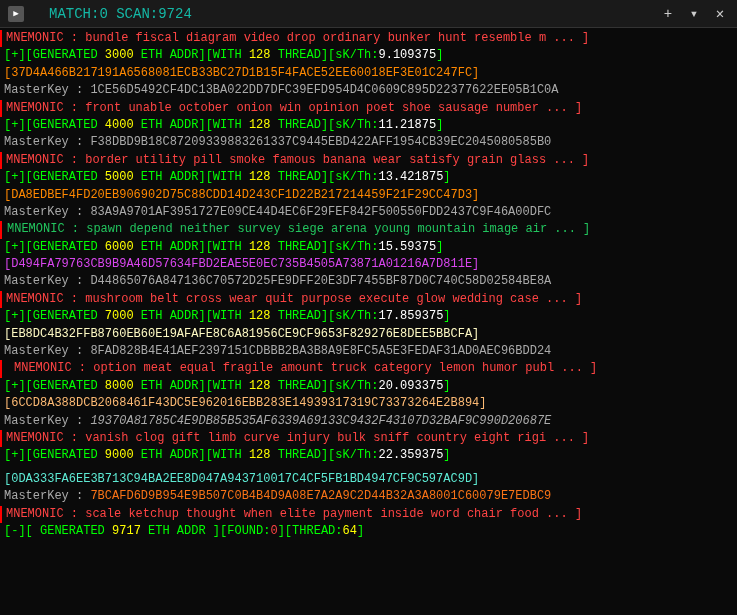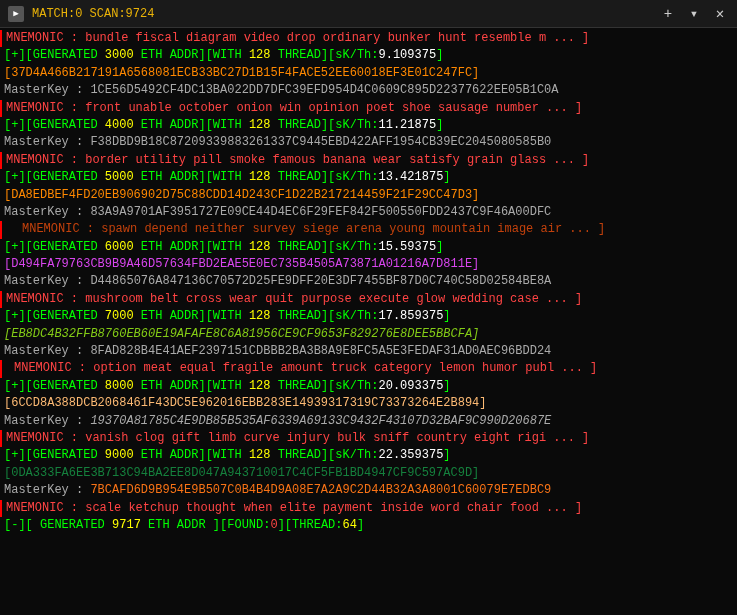--- a/index.html
+++ b/index.html
@@ -29,23 +29,24 @@
       height: 16px;
       background: #555;
       border-radius: 2px;
       display: flex;
       align-items: center;
       justify-content: center;
       color: #fff;
       font-size: 9px;
     }
     .title-bar-text {
-      color: #eab308;
-      font-size: 12px;
+      color: #14b8a6;
+      font-size: 14px;
       flex: 1;
+      margin-left: 17px;
     }
     .title-bar-btn {
       width: 18px;
       height: 18px;
       display: flex;
       align-items: center;
       justify-content: center;
       color: #ccc;
       font-size: 14px;
       cursor: pointer;
@@ -79,31 +80,31 @@
     <div class="line"><span style="color: rgb(0, 255, 0);">[+][GENERATED </span><span style="color: rgb(255, 255, 0);">3000 </span><span style="color: rgb(0, 255, 0);">ETH ADDR][WITH </span><span style="color: rgb(255, 255, 0);">128 </span><span style="color: rgb(0, 255, 0);">THREAD][sK/Th:</span><span style="color: rgb(255, 255, 255);">9.109375</span><span style="color: rgb(0, 255, 0);">]</span></div>
     <div class="line" style="color: rgb(255, 136, 0);">[37D4A466B217191A6568081ECB33BC27D1B15F4FACE52EE60018EF3E01C247FC]</div>
     <div class="line"><span style="color: rgb(170, 170, 170);">MasterKey : </span><span style="color: rgb(170, 170, 170);">1CE56D5492CF4DC13BA022DD7DFC39EFD954D4C0609C895D22377622EE05B1C0A</span></div>
     <div class="line" style="color: rgb(255, 68, 68); border-left: 2px solid rgb(255, 0, 0); padding-left: 4px;">MNEMONIC : front unable october onion win opinion poet shoe sausage number ... ]</div>
     <div class="line"><span style="color: rgb(0, 255, 0);">[+][GENERATED </span><span style="color: rgb(255, 255, 0);">4000 </span><span style="color: rgb(0, 255, 0);">ETH ADDR][WITH </span><span style="color: rgb(255, 255, 0);">128 </span><span style="color: rgb(0, 255, 0);">THREAD][sK/Th:</span><span style="color: rgb(255, 255, 255);">11.21875</span><span style="color: rgb(0, 255, 0);">]</span></div>
     <div class="line"><span style="color: rgb(170, 170, 170);">MasterKey : </span><span style="color: rgb(170, 170, 170);">F38DBD9B18C87209339883261337C9445EBD422AFF1954CB39EC2045080585B0</span></div>
     <div class="line" style="color: rgb(255, 68, 68); border-left: 2px solid rgb(255, 0, 0); padding-left: 4px;">MNEMONIC : border utility pill smoke famous banana wear satisfy grain glass ... ]</div>
     <div class="line"><span style="color: rgb(0, 255, 0);">[+][GENERATED </span><span style="color: rgb(255, 255, 0);">5000 </span><span style="color: rgb(0, 255, 0);">ETH ADDR][WITH </span><span style="color: rgb(255, 255, 0);">128 </span><span style="color: rgb(0, 255, 0);">THREAD][sK/Th:</span><span style="color: rgb(255, 255, 255);">13.421875</span><span style="color: rgb(0, 255, 0);">]</span></div>
     <div class="line" style="color: rgb(255, 136, 0);">[DA8EDBEF4FD20EB906902D75C88CDD14D243CF1D22B217214459F21F29CC47D3]</div>
     <div class="line"><span style="color: rgb(170, 170, 170);">MasterKey : </span><span style="color: rgb(170, 170, 170);">83A9A9701AF3951727E09CE44D4EC6F29FEF842F500550FDD2437C9F46A00DFC</span></div>
-    <div class="line" style="color: #c2410c; border-left: 2px solid rgb(255, 0, 0); padding-left: 20px;">MNEMONIC : spawn depend neither survey siege arena young mountain image air ... ]</div>
+    <div class="line" style="color: #22c55e; border-left: 2px solid rgb(255, 0, 0); padding-left: 5px;">MNEMONIC : spawn depend neither survey siege arena young mountain image air ... ]</div>
     <div class="line"><span style="color: rgb(0, 255, 0);">[+][GENERATED </span><span style="color: rgb(255, 255, 0);">6000 </span><span style="color: rgb(0, 255, 0);">ETH ADDR][WITH </span><span style="color: rgb(255, 255, 0);">128 </span><span style="color: rgb(0, 255, 0);">THREAD][sK/Th:</span><span style="color: rgb(255, 255, 255);">15.59375</span><span style="color: rgb(0, 255, 0);">]</span></div>
     <div class="line" style="color: #d946ef;">[D494FA79763CB9B9A46D57634FBD2EAE5E0EC735B4505A73871A01216A7D811E]</div>
     <div class="line"><span style="color: rgb(170, 170, 170);">MasterKey : </span><span style="color: rgb(170, 170, 170);">D44865076A847136C70572D25FE9DFF20E3DF7455BF87D0C740C58D02584BE8A</span></div>
     <div class="line" style="color: rgb(255, 68, 68); border-left: 2px solid rgb(255, 0, 0); padding-left: 4px;">MNEMONIC : mushroom belt cross wear quit purpose execute glow wedding case ... ]</div>
     <div class="line"><span style="color: rgb(0, 255, 0);">[+][GENERATED </span><span style="color: rgb(255, 255, 0);">7000 </span><span style="color: rgb(0, 255, 0);">ETH ADDR][WITH </span><span style="color: rgb(255, 255, 0);">128 </span><span style="color: rgb(0, 255, 0);">THREAD][sK/Th:</span><span style="color: rgb(255, 255, 255);">17.859375</span><span style="color: rgb(0, 255, 0);">]</span></div>
-    <div class="line" style="color: #84cc16; font-style: italic;">[EB8DC4B32FFB8760EB60E19AFAFE8C6A81956CE9CF9653F829276E8DEE5BBCFA]</div>
+    <div class="line" style="color: #fef9c3;">[EB8DC4B32FFB8760EB60E19AFAFE8C6A81956CE9CF9653F829276E8DEE5BBCFA]</div>
     <div class="line"><span style="color: rgb(170, 170, 170);">MasterKey : </span><span style="color: rgb(170, 170, 170);">8FAD828B4E41AEF2397151CDBBB2BA3B8A9E8FC5A5E3FEDAF31AD0AEC96BDD24</span></div>
     <div class="line" style="color: rgb(255, 68, 68); border-left: 2px solid rgb(255, 0, 0); padding-left: 12px;">MNEMONIC : option meat equal fragile amount truck category lemon humor publ ... ]</div>
     <div class="line"><span style="color: rgb(0, 255, 0);">[+][GENERATED </span><span style="color: rgb(255, 255, 0);">8000 </span><span style="color: rgb(0, 255, 0);">ETH ADDR][WITH </span><span style="color: rgb(255, 255, 0);">128 </span><span style="color: rgb(0, 255, 0);">THREAD][sK/Th:</span><span style="color: rgb(255, 255, 255);">20.093375</span><span style="color: rgb(0, 255, 0);">]</span></div>
     <div class="line" style="color: #fdba74;">[6CCD8A388DCB2068461F43DC5E962016EBB283E14939317319C73373264E2B894]</div>
     <div class="line"><span style="color: rgb(170, 170, 170);">MasterKey : </span><span style="color: rgb(170, 170, 170); font-style: italic;">19370A81785C4E9DB85B535AF6339A69133C9432F43107D32BAF9C990D20687E</span></div>
     <div class="line" style="color: rgb(255, 68, 68); border-left: 2px solid rgb(255, 0, 0); padding-left: 4px;">MNEMONIC : vanish clog gift limb curve injury bulk sniff country eight rigi ... ]</div>
     <div class="line"><span style="color: rgb(0, 255, 0);">[+][GENERATED </span><span style="color: rgb(255, 255, 0);">9000 </span><span style="color: rgb(0, 255, 0);">ETH ADDR][WITH </span><span style="color: rgb(255, 255, 0);">128 </span><span style="color: rgb(0, 255, 0);">THREAD][sK/Th:</span><span style="color: rgb(255, 255, 255);">22.359375</span><span style="color: rgb(0, 255, 0);">]</span></div>
-    <div class="line" style="color: #15803d;">[0DA333FA6EE3B713C94BA2EE8D047A943710017C4CF5FB1BD4947CF9C597AC9D]</div>
+    <div class="line" style="color: #5eead4; margin-top: 6px;">[0DA333FA6EE3B713C94BA2EE8D047A943710017C4CF5FB1BD4947CF9C597AC9D]</div>
     <div class="line"><span style="color: rgb(170, 170, 170);">MasterKey : </span><span style="color: #f97316;">7BCAFD6D9B954E9B507C0B4B4D9A08E7A2A9C2D44B32A3A8001C60079E7EDBC9</span></div>
     <div class="line" style="color: rgb(255, 68, 68); border-left: 2px solid rgb(255, 0, 0); padding-left: 4px;">MNEMONIC : scale ketchup thought when elite payment inside word chair food ... ]</div>
     <div class="line"><span style="color: rgb(0, 255, 0);">[-][ GENERATED </span><span style="color: rgb(255, 255, 0);">9717 </span><span style="color: rgb(0, 255, 0);">ETH ADDR </span><span style="color: rgb(0, 255, 0);">][FOUND:</span><span style="color: rgb(255, 68, 68);">0</span><span style="color: rgb(0, 255, 0);">][THREAD:</span><span style="color: rgb(255, 255, 0);">64</span><span style="color: rgb(0, 255, 0);">]</span></div>
   </div>
 
 </body></html>

